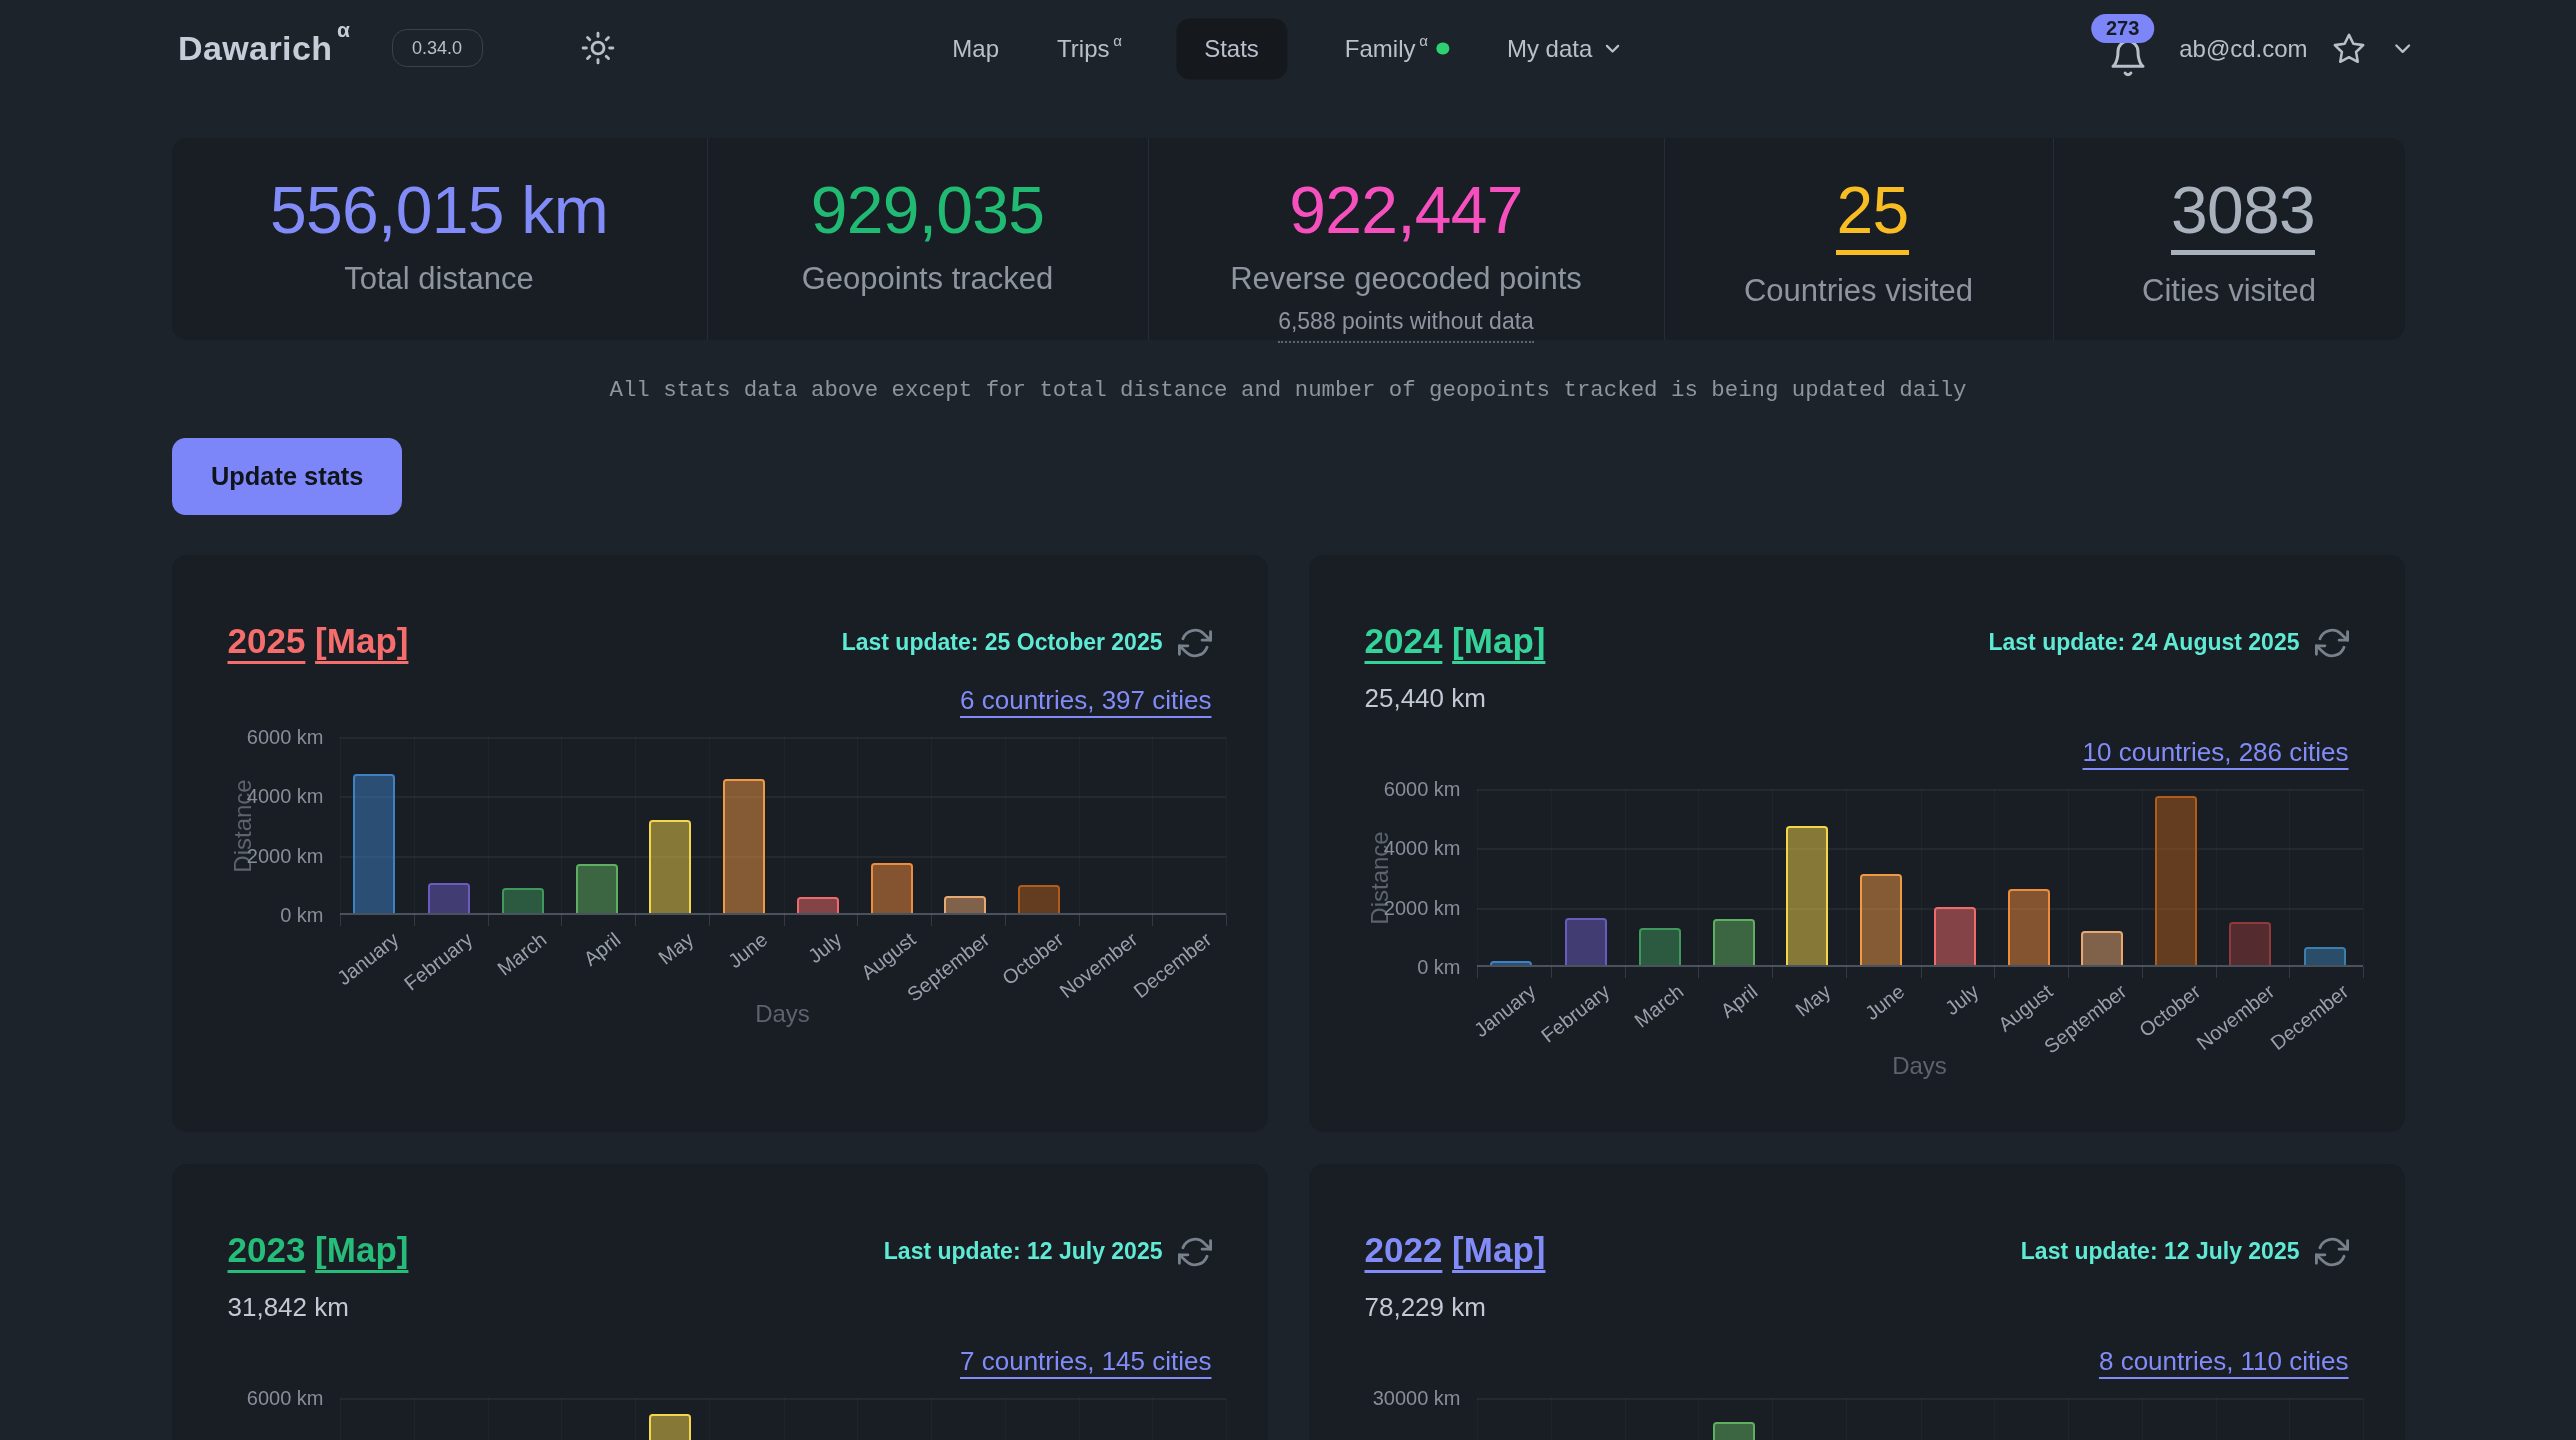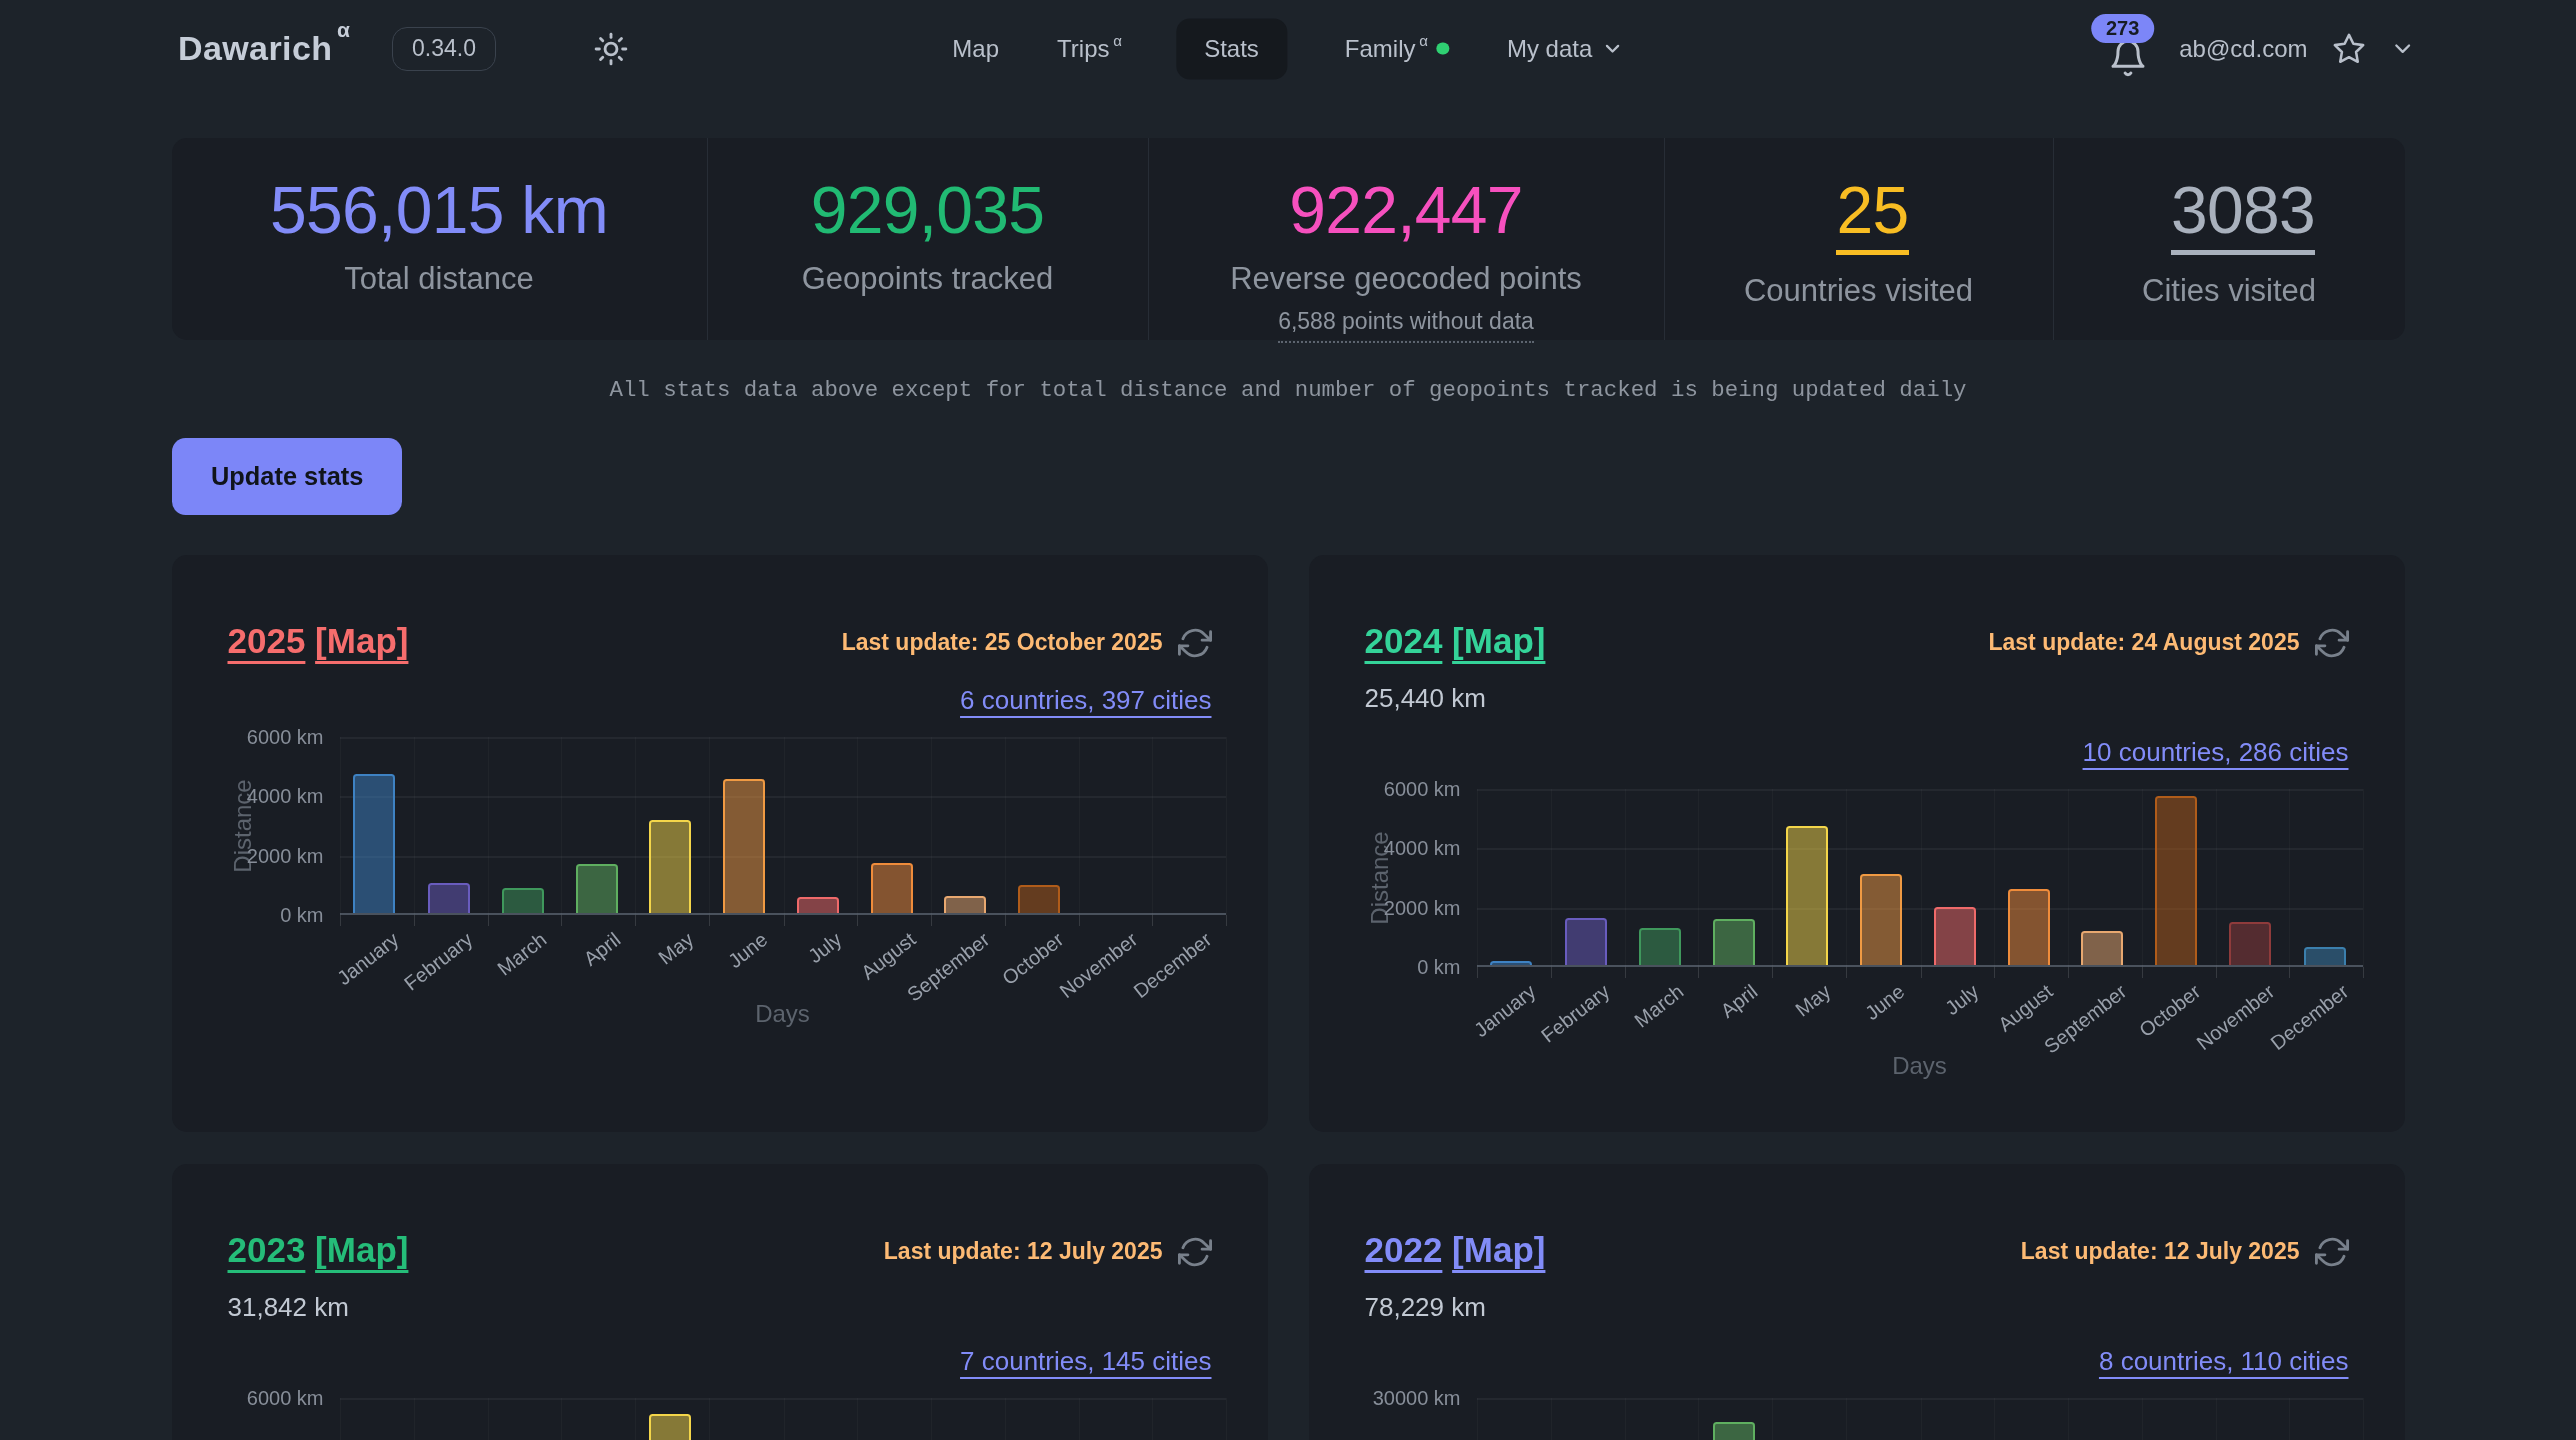--- a/index.html
+++ b/index.html
@@ -8,21 +8,21 @@
     background:#1d232a;
     font-family:"Liberation Sans","DejaVu Sans",sans-serif;
     color:#b9c0cb;
     -webkit-font-smoothing:antialiased;
   }
   
   .navbar { height:97px; display:flex; align-items:center; padding:0 161px 0 178px; position:relative; }
   .brand { display:flex; align-items:center; gap:46px; }
   .logo { font-size:34px; font-weight:700; color:#c6cdd8; letter-spacing:0.4px; }
   .logo sup { font-size:21px; font-weight:700; position:relative; top:-10.5px; left:4.5px; }
-  .version { font-size:23px; color:#b9c0cb; border:1.5px solid #3a424d; border-radius:15px; padding:7.5px 19.4px; }
+  .version { font-size:18px; color:#b9c0cb; border:1.5px solid #3a424d; border-radius:15px; padding:7.5px 19.4px; }
   .sun-btn { margin-left:52px; display:flex; align-items:center; cursor:pointer; color:#b9c0cb; }
   .nav-center { position:absolute; left:50%; top:50%; transform:translate(-50%,-50%); display:flex; align-items:center; gap:58px; }
   .nav-item { font-size:24px; color:#b9c0cb; cursor:pointer; display:flex; align-items:center; white-space:nowrap; }
   .nav-item sup { font-size:15px; position:relative; top:-9px; left:3.7px; }
   .nav-item.active { background:#15191e; border-radius:13.5px; padding:16.5px 28px; }
   .dot { width:12.7px; height:12.7px; border-radius:50%; background:#2fd072; margin-left:12px; }
   .chev { margin-left:9px; }
   .nav-right { margin-left:auto; display:flex; align-items:center; gap:24px; }
   .bell-wrap { position:relative; padding-top:18px; margin-right:7.5px; }
   .badge { position:absolute; top:-6px; left:50%; transform:translateX(-58%); background:#7c86f8; color:#171c24; font-weight:700; font-size:20px; padding:3px 15px; border-radius:747px; }
@@ -39,21 +39,21 @@
   
   .note { text-align:center; font-size:22.4px; color:#8e959f; margin-top:37px;font-family:Liberation Mono, monospace; }
   .update-btn { display:inline-block; margin:35px 0 0 172px; background:#7c86f8; color:#10141b; font-size:25.4px; font-weight:700; line-height:77px; padding:0 39px; border-radius:13.5px; border:none; cursor:pointer; }
   
   .cards { width:2233px; margin:40px auto 0; display:grid; grid-template-columns:1096px 1096px; column-gap:41px; row-gap:32px; }
   .card { background:#191d24; border-radius:15px; height:577px; padding:0 56px; overflow:hidden; }
   .card-head { margin-top:66px; display:flex; justify-content:space-between; align-items:flex-start; }
   .year-link { font-size:35px; font-weight:700; cursor:pointer; white-space:nowrap; }
   .year-link span { text-decoration:underline; text-decoration-thickness:3px; text-underline-offset:7.5px; }
   .last-update { display:flex; align-items:center; gap:15px; margin-top:4.5px; }
-  .last-update-text { font-size:23px; font-weight:700; color:#fdba74; }
+  .last-update-text { font-size:23px; font-weight:700; color:#5eead4; }
   .refresh { color:#78808b; cursor:pointer; display:flex; }
   .km { font-size:26px; color:#c2c9d3; margin-top:22.4px; line-height:30px; }
   .cities-link { text-align:right; margin-top:24px; line-height:30px; }
   .cities-link span { font-size:26px; color:#828cf8; text-decoration:underline; text-decoration-thickness:2.2px; text-underline-offset:6.7px; cursor:pointer; }
   
   .chart { position:relative; height:333px; margin-top:17px; }
   .plot { position:absolute; left:112px; top:0; width:886px; height:178px; border-bottom:2.2px solid #4a525d; }
   .hgrid { position:absolute; left:0; width:100%; height:1.5px; background:rgba(255,255,255,.05); }
   .vgrid { position:absolute; top:0; height:178px; width:1.5px; background:rgba(255,255,255,.03); }
   .xtick { position:absolute; top:178px; height:10.5px; width:1.5px; background:rgba(255,255,255,.13); }

